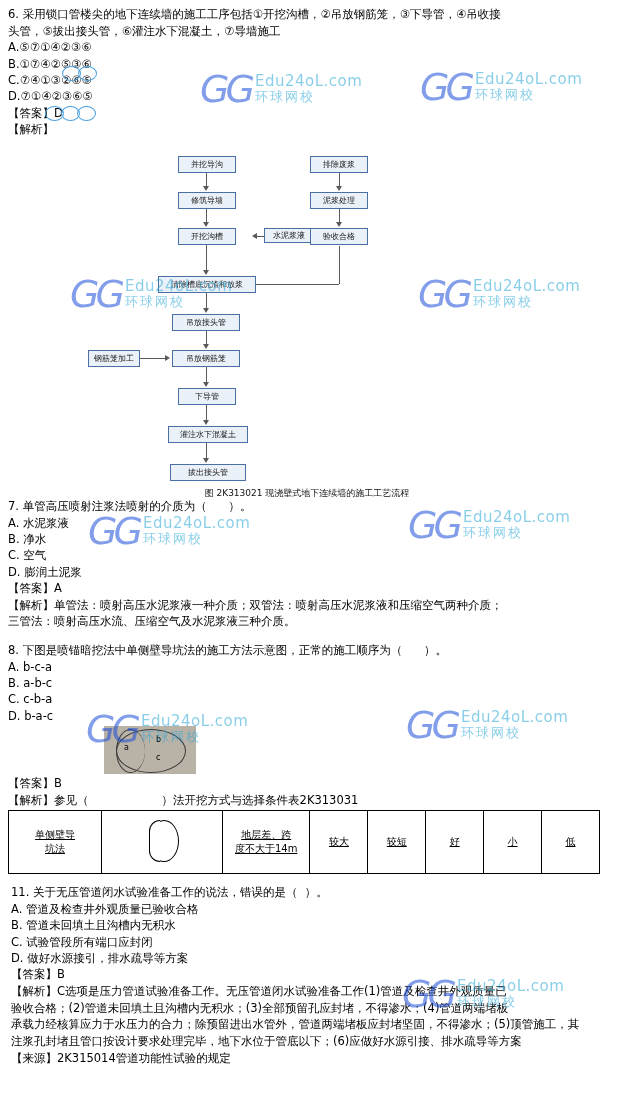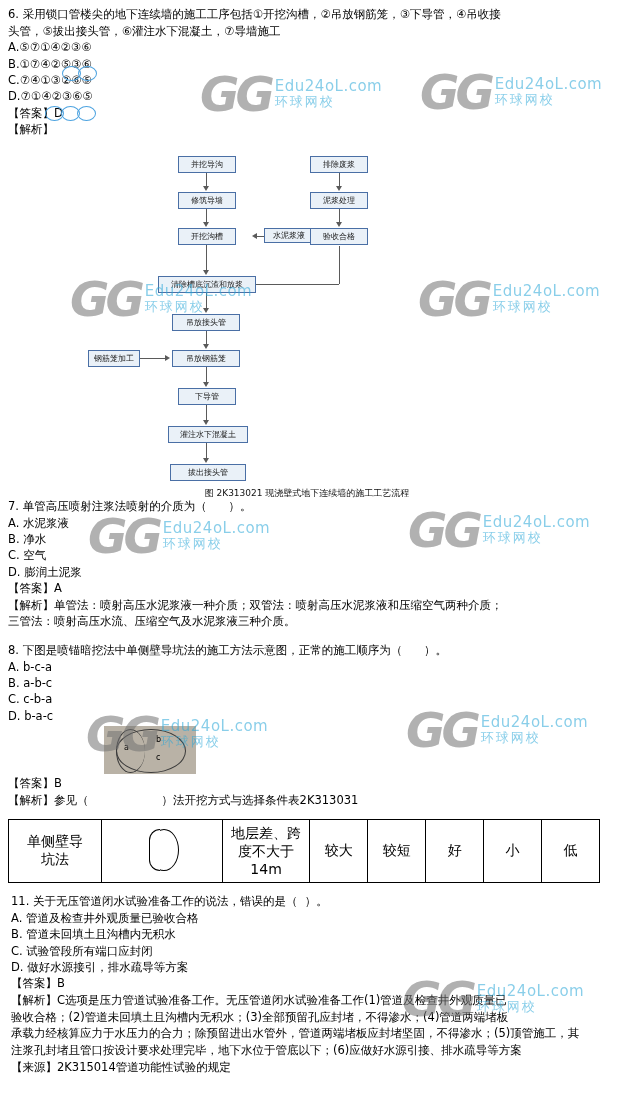--- a/index.html
+++ b/index.html
@@ -48,23 +48,23 @@
     pointer-events: none;
     user-select: none;
     opacity: 0.55;
   }
   .wm .wm-logo {
     display: flex;
     align-items: center;
     font-family: "DejaVu Sans", "Liberation Sans", sans-serif;
   }
   .wm .gg {
-    font-size: 48px;
-    font-weight: bold;
-    color: #737373;
+    font-size: 38px;
+    font-weight: normal;
+    color: #1d4ed8;
     letter-spacing: -4px;
     line-height: 1;
     font-style: italic;
   }
   .wm .txt {
     margin-left: 4px;
     line-height: 1.05;
   }
   .wm .txt .t1 {
     font-size: 15px;
@@ -149,22 +149,23 @@
   }
   .q8img .ell {
     position: absolute;
     border: 1px solid #3a3a3a;
     border-radius: 50%;
   }
   
   table.tbl {
     border-collapse: collapse;
     width: 592px;
-    margin: 11px 0 0 8px;
-    font-size: 14px;
+    margin: 2px 0 0 8px;
+    font-size: 10px;
+    text-decoration: underline;
   }
   table.tbl td {
     border: 1px solid #000;
     text-align: center;
     vertical-align: middle;
     padding: 2px 1px;
     height: 58px;
   }
   .moon {
     width: 34px;

